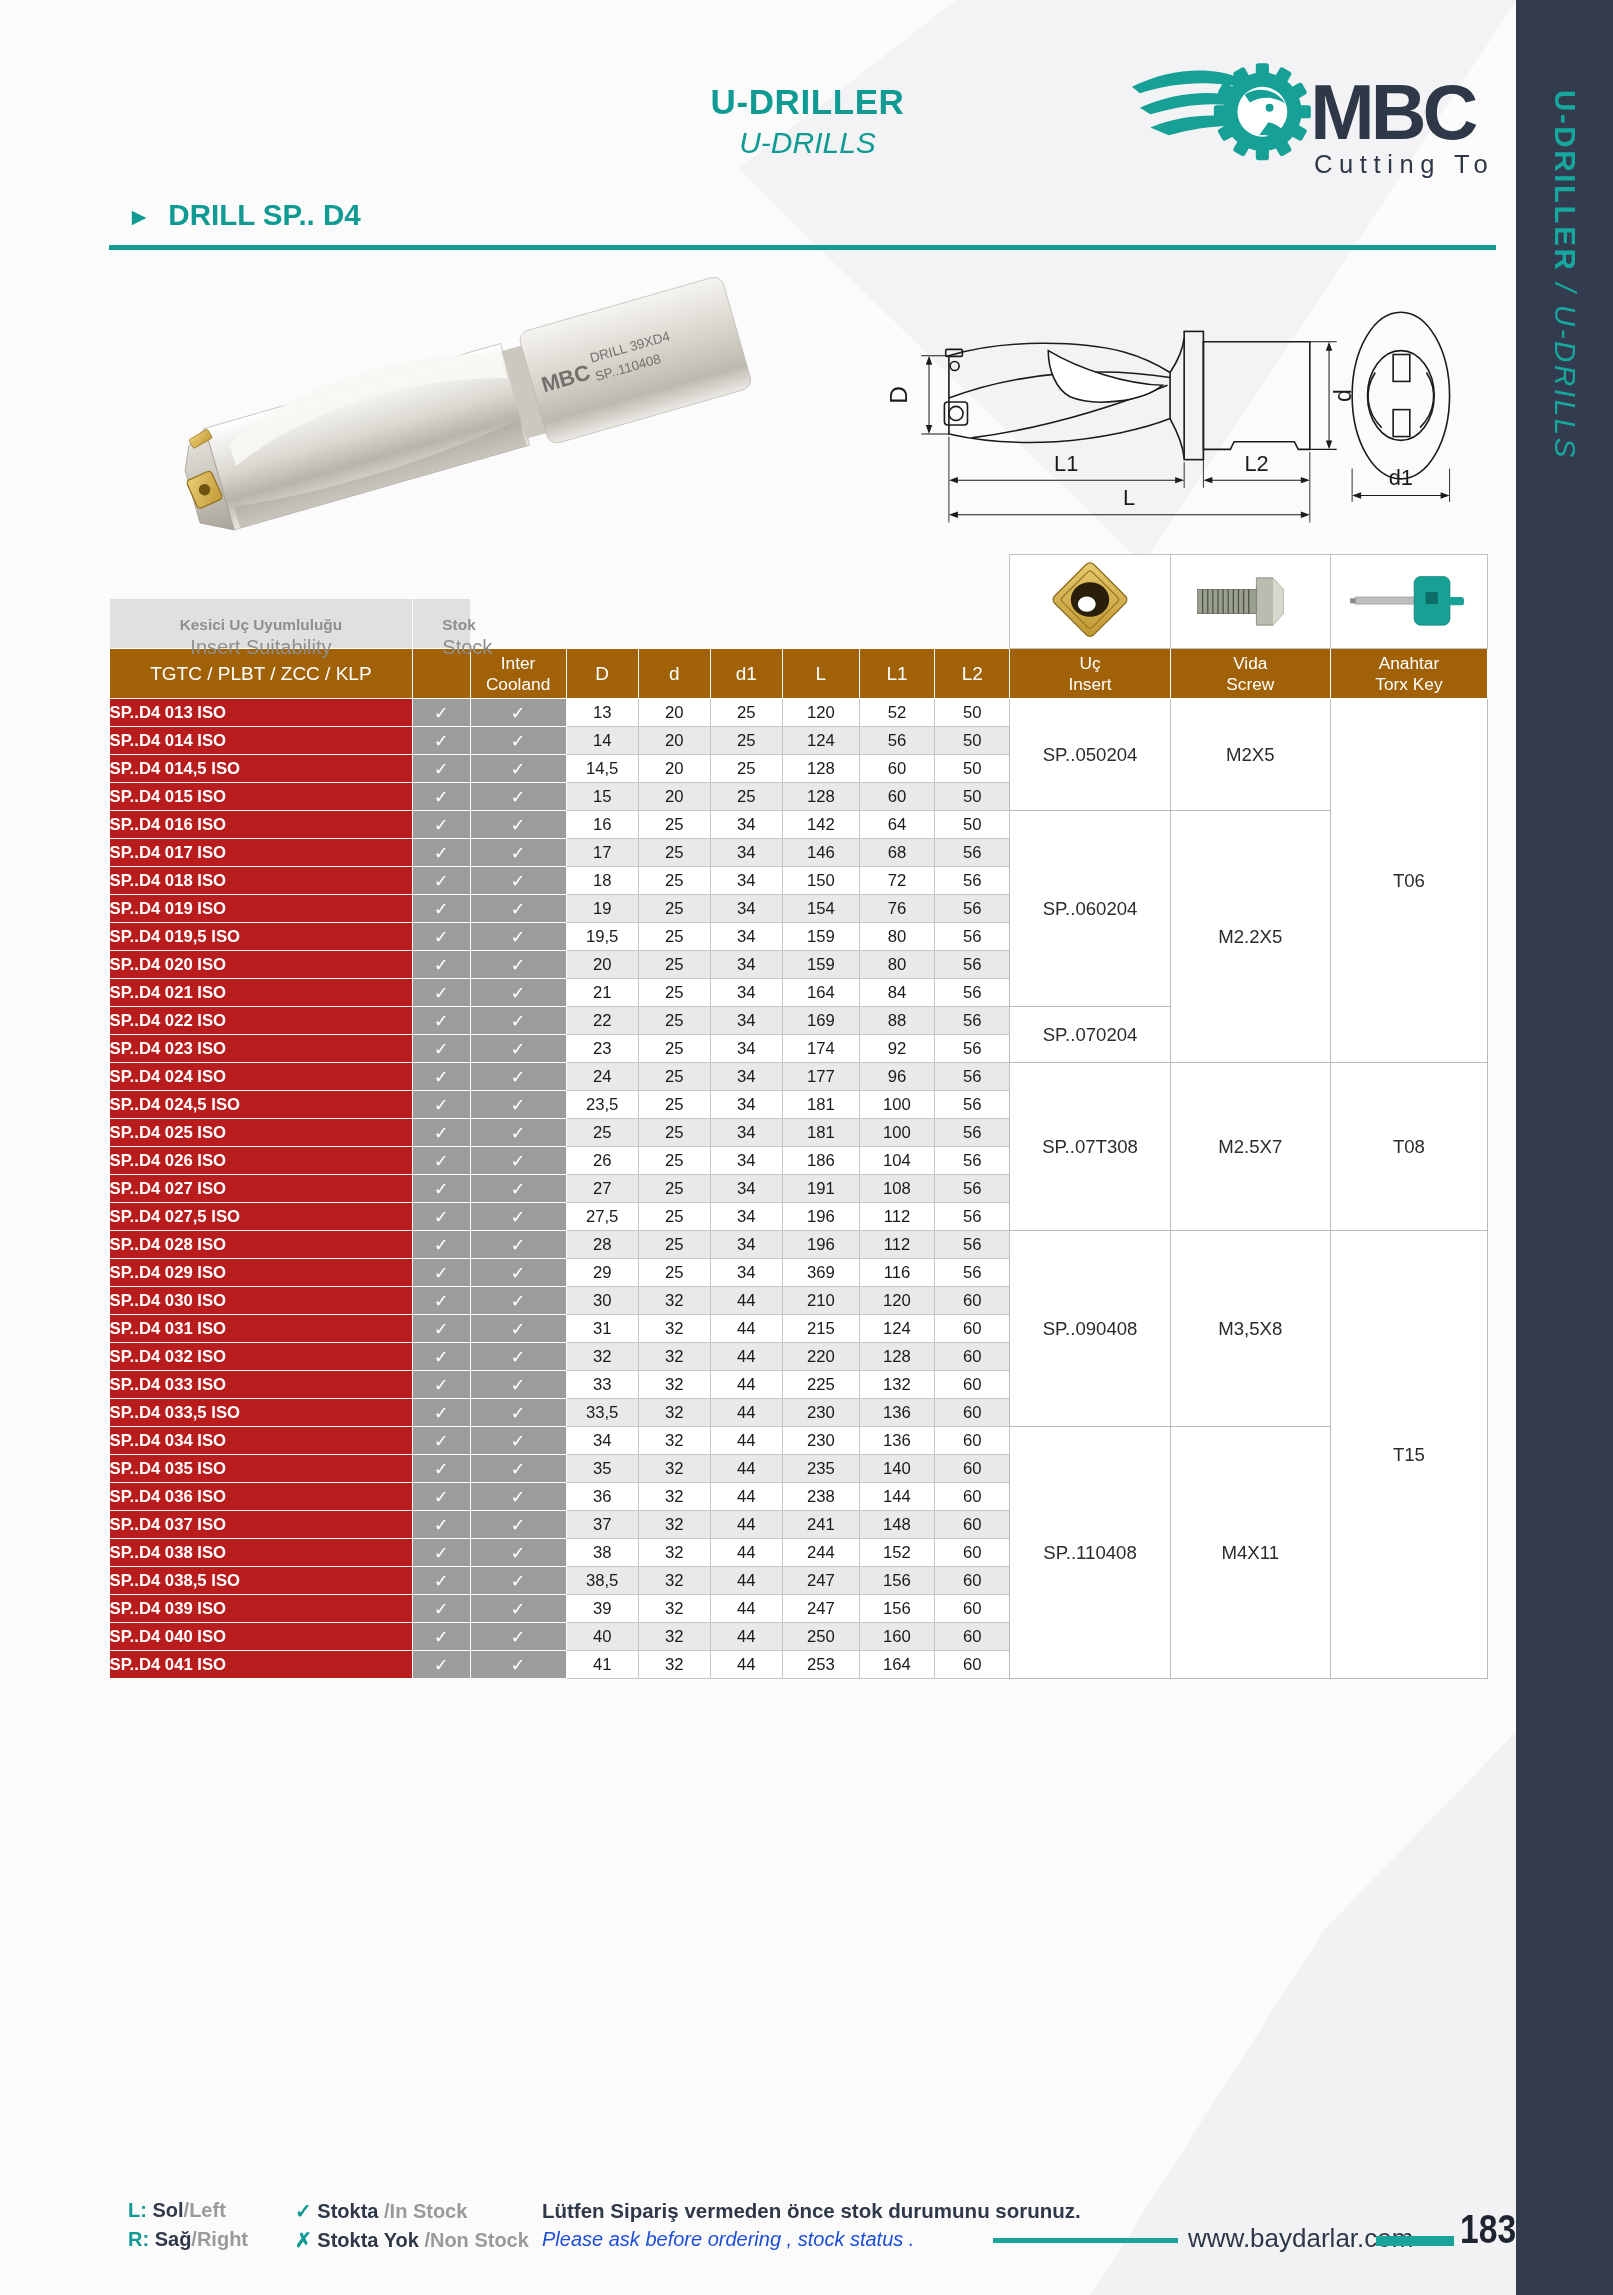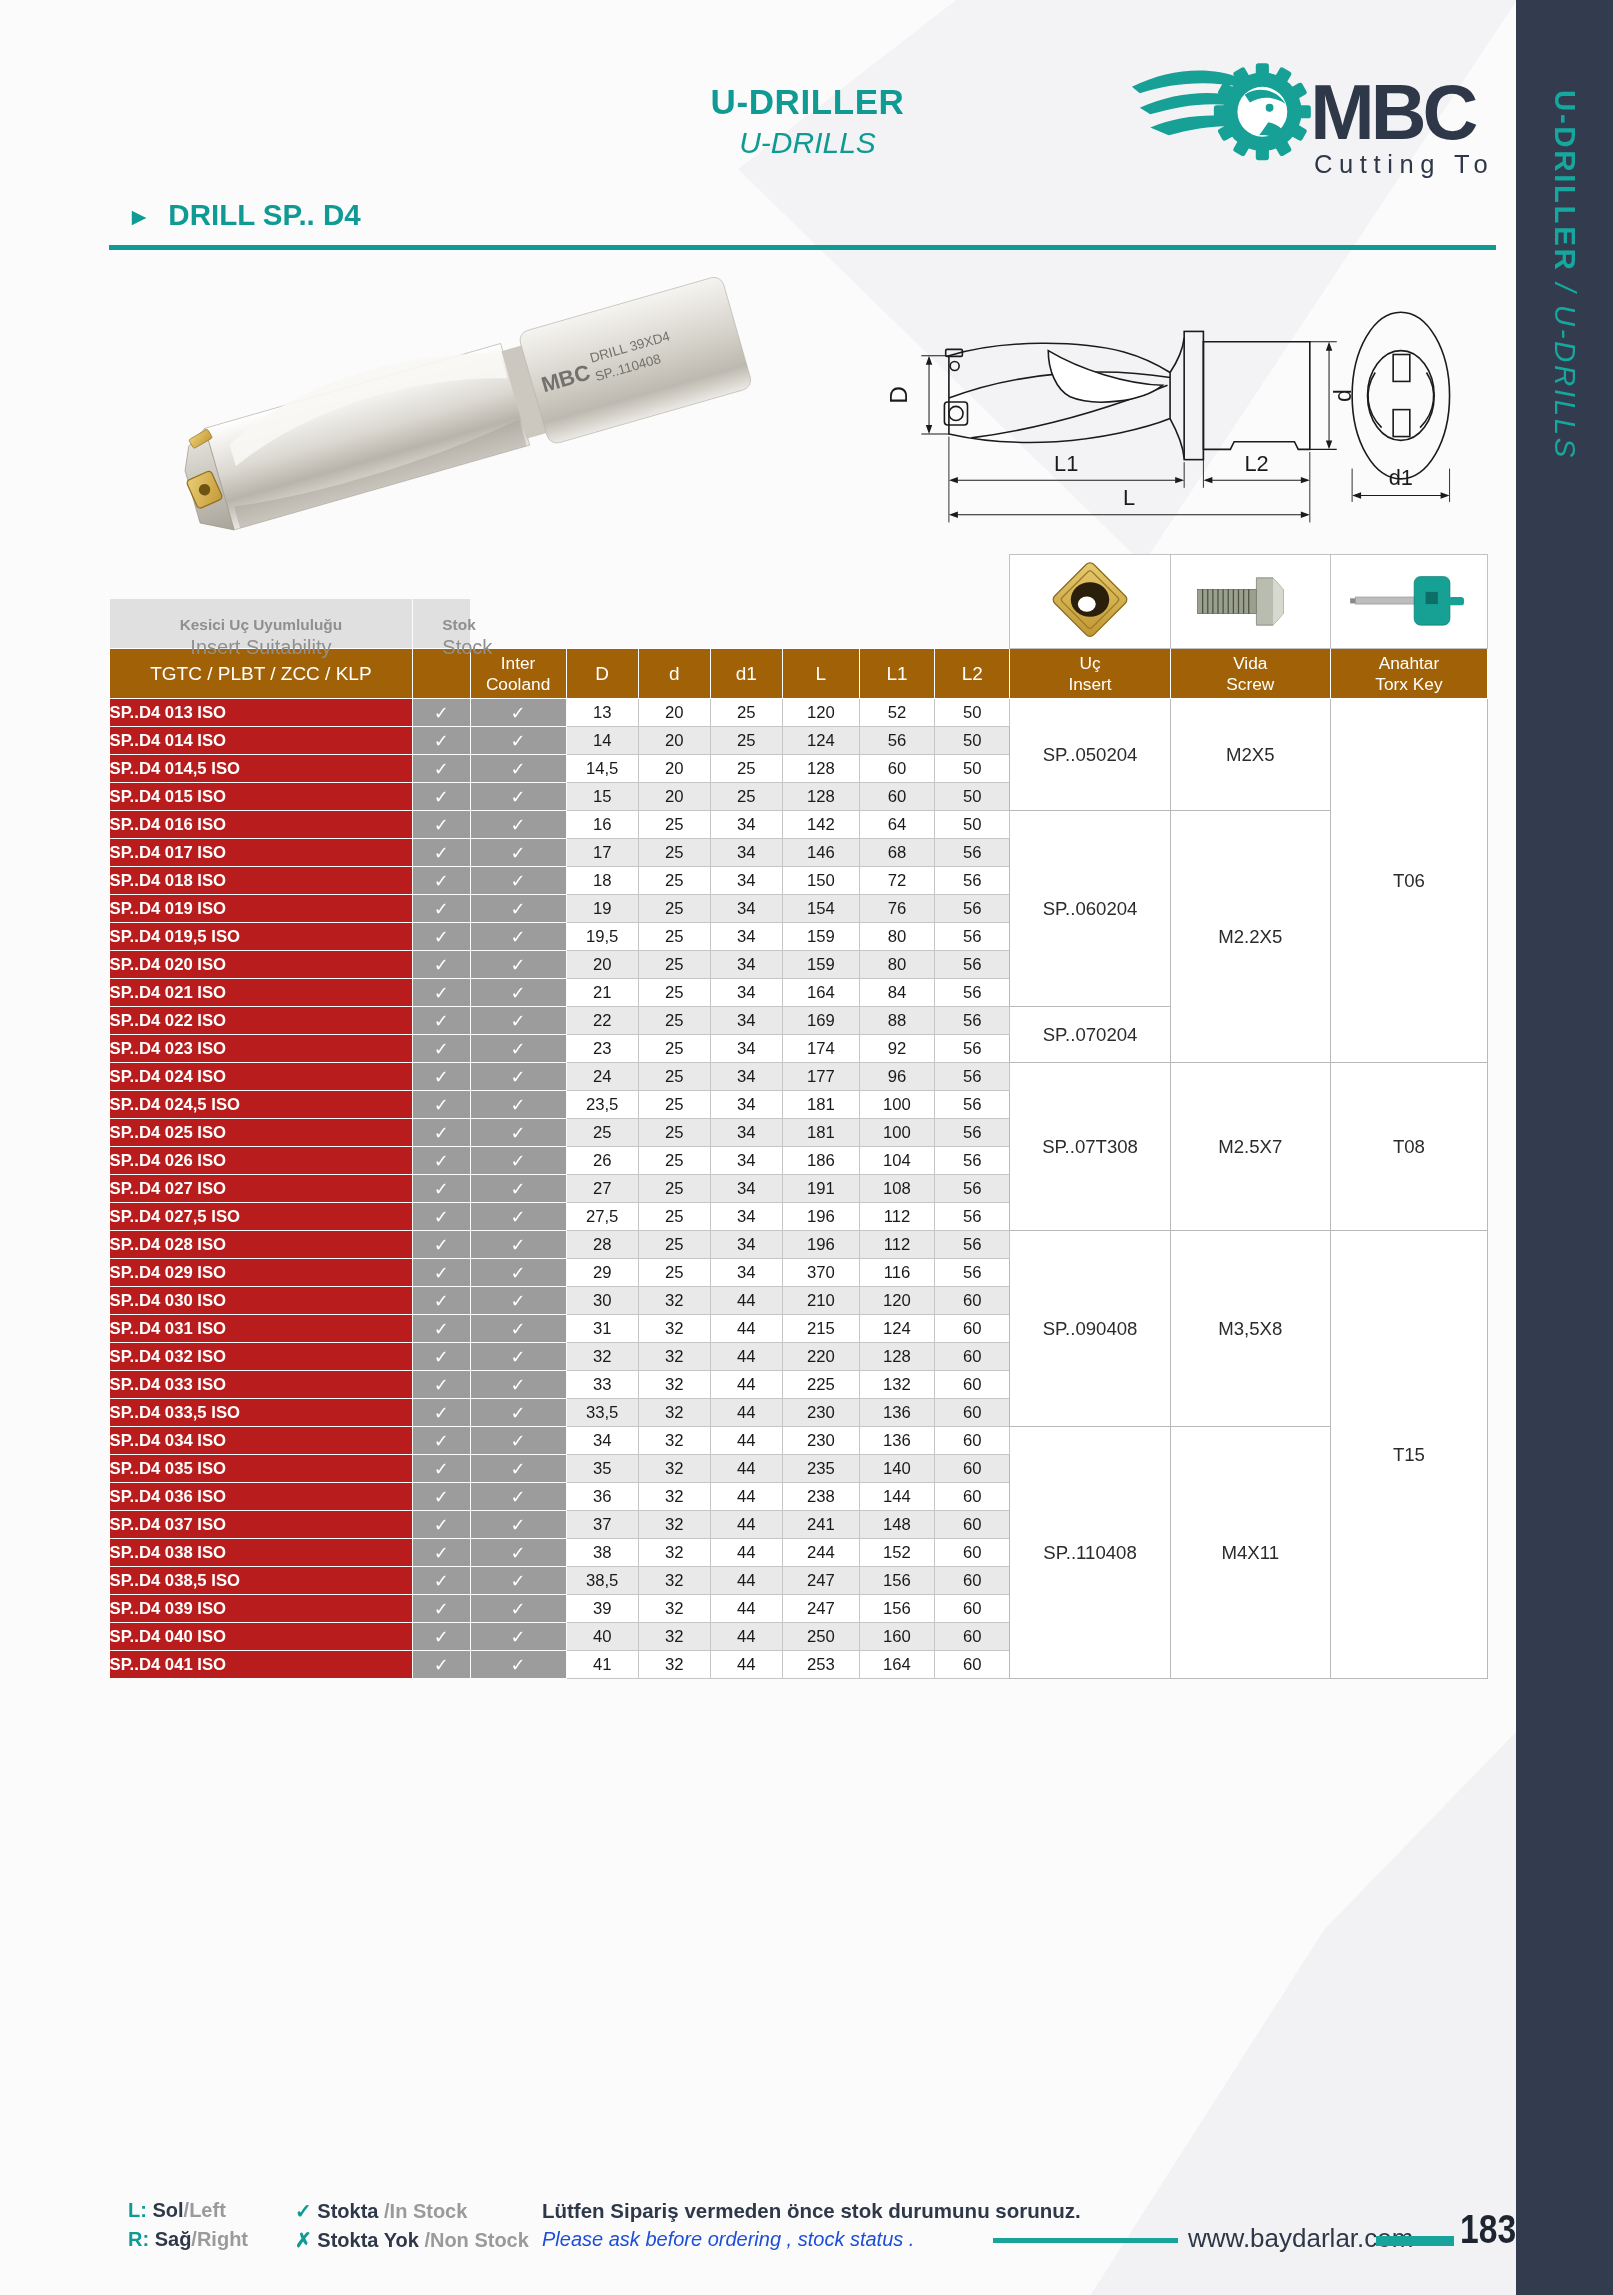--- a/index.html
+++ b/index.html
@@ -558,21 +558,21 @@
           <td class="merge" rowspan="7">M3,5X8</td>
           <td class="merge" rowspan="16">T15</td>
         </tr>
         <tr>
           <td class="prod">SP..D4 029 ISO</td>
           <td class="chk">✓</td>
           <td class="chk">✓</td>
           <td class="num">29</td>
           <td class="num">25</td>
           <td class="num">34</td>
-          <td class="num">370</td>
+          <td class="num">369</td>
           <td class="num">116</td>
           <td class="num">56</td>
         </tr>
         <tr class="alt">
           <td class="prod">SP..D4 030 ISO</td>
           <td class="chk">✓</td>
           <td class="chk">✓</td>
           <td class="num">30</td>
           <td class="num">32</td>
           <td class="num">44</td>

